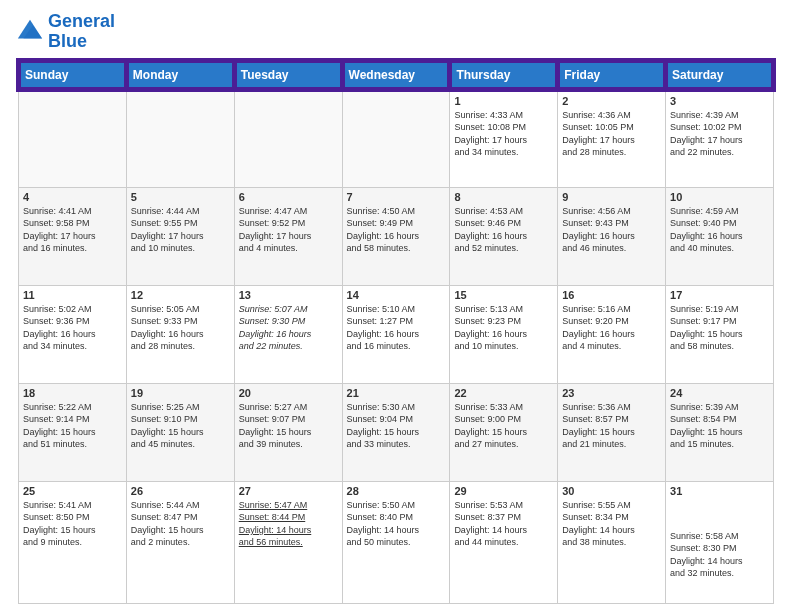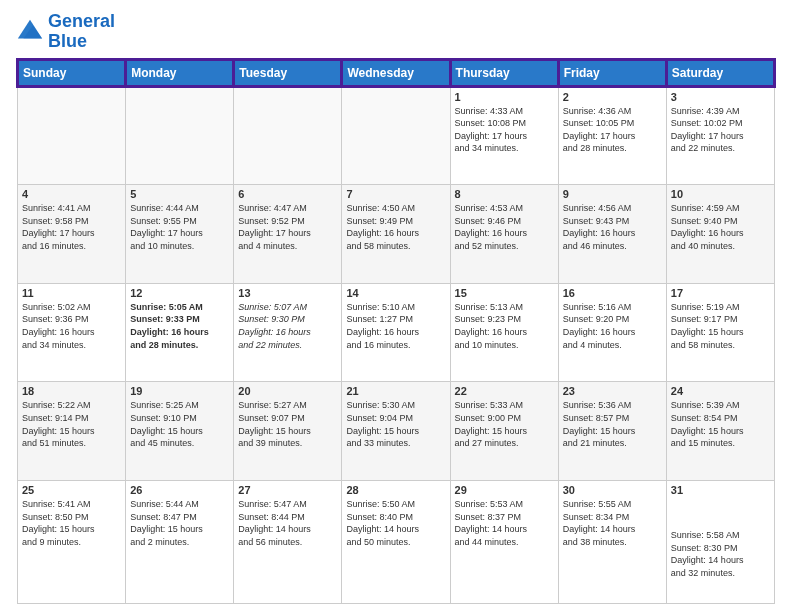--- a/index.html
+++ b/index.html
@@ -59,21 +59,21 @@
       width: 100%;
       table-layout: fixed;
     }
     .calendar th {
       background: #2979c9;
       color: #fff;
       font-size: 12px;
       font-weight: bold;
       padding: 5px 4px;
       text-align: left;
-      border: 3px solid #4c1d95;
+      border: 5px solid #4c1d95;
     }
     .calendar td {
       border: 1px solid #ccc;
       vertical-align: top;
       padding: 3px 4px;
       font-size: 9.5px;
       color: #333;
       background: #fff;
       height: 82px;
     }
@@ -213,21 +213,21 @@
         <tr>
           <td>
             <span class="day-num">11</span>
             <div class="day-info" style="white-space: pre-line;">Sunrise: 5:02 AM
 Sunset: 9:36 PM
 Daylight: 16 hours
 and 34 minutes.</div>
           </td>
           <td>
             <span class="day-num">12</span>
-            <div class="day-info" style="white-space: pre-line; font-weight: bold;">Sunrise: 5:05 AM
+            <div class="day-info" style="white-space: pre-line;">Sunrise: 5:05 AM
 Sunset: 9:33 PM
 Daylight: 16 hours
 and 28 minutes.</div>
           </td>
           <td>
             <span class="day-num">13</span>
             <div class="day-info" style="white-space: pre-line; font-style: italic;">Sunrise: 5:07 AM
 Sunset: 9:30 PM
 Daylight: 16 hours
 and 22 minutes.</div>
@@ -322,21 +322,21 @@
           </td>
           <td>
             <span class="day-num">26</span>
             <div class="day-info" style="white-space: pre-line;">Sunrise: 5:44 AM
 Sunset: 8:47 PM
 Daylight: 15 hours
 and 2 minutes.</div>
           </td>
           <td>
             <span class="day-num">27</span>
-            <div class="day-info" style="white-space: pre-line;">Sunrise: 5:47 AM
+            <div class="day-info" style="white-space: pre-line; text-decoration: underline;">Sunrise: 5:47 AM
 Sunset: 8:44 PM
 Daylight: 14 hours
 and 56 minutes.</div>
           </td>
           <td>
             <span class="day-num">28</span>
             <div class="day-info" style="white-space: pre-line;">Sunrise: 5:50 AM
 Sunset: 8:40 PM
 Daylight: 14 hours
 and 50 minutes.</div>

